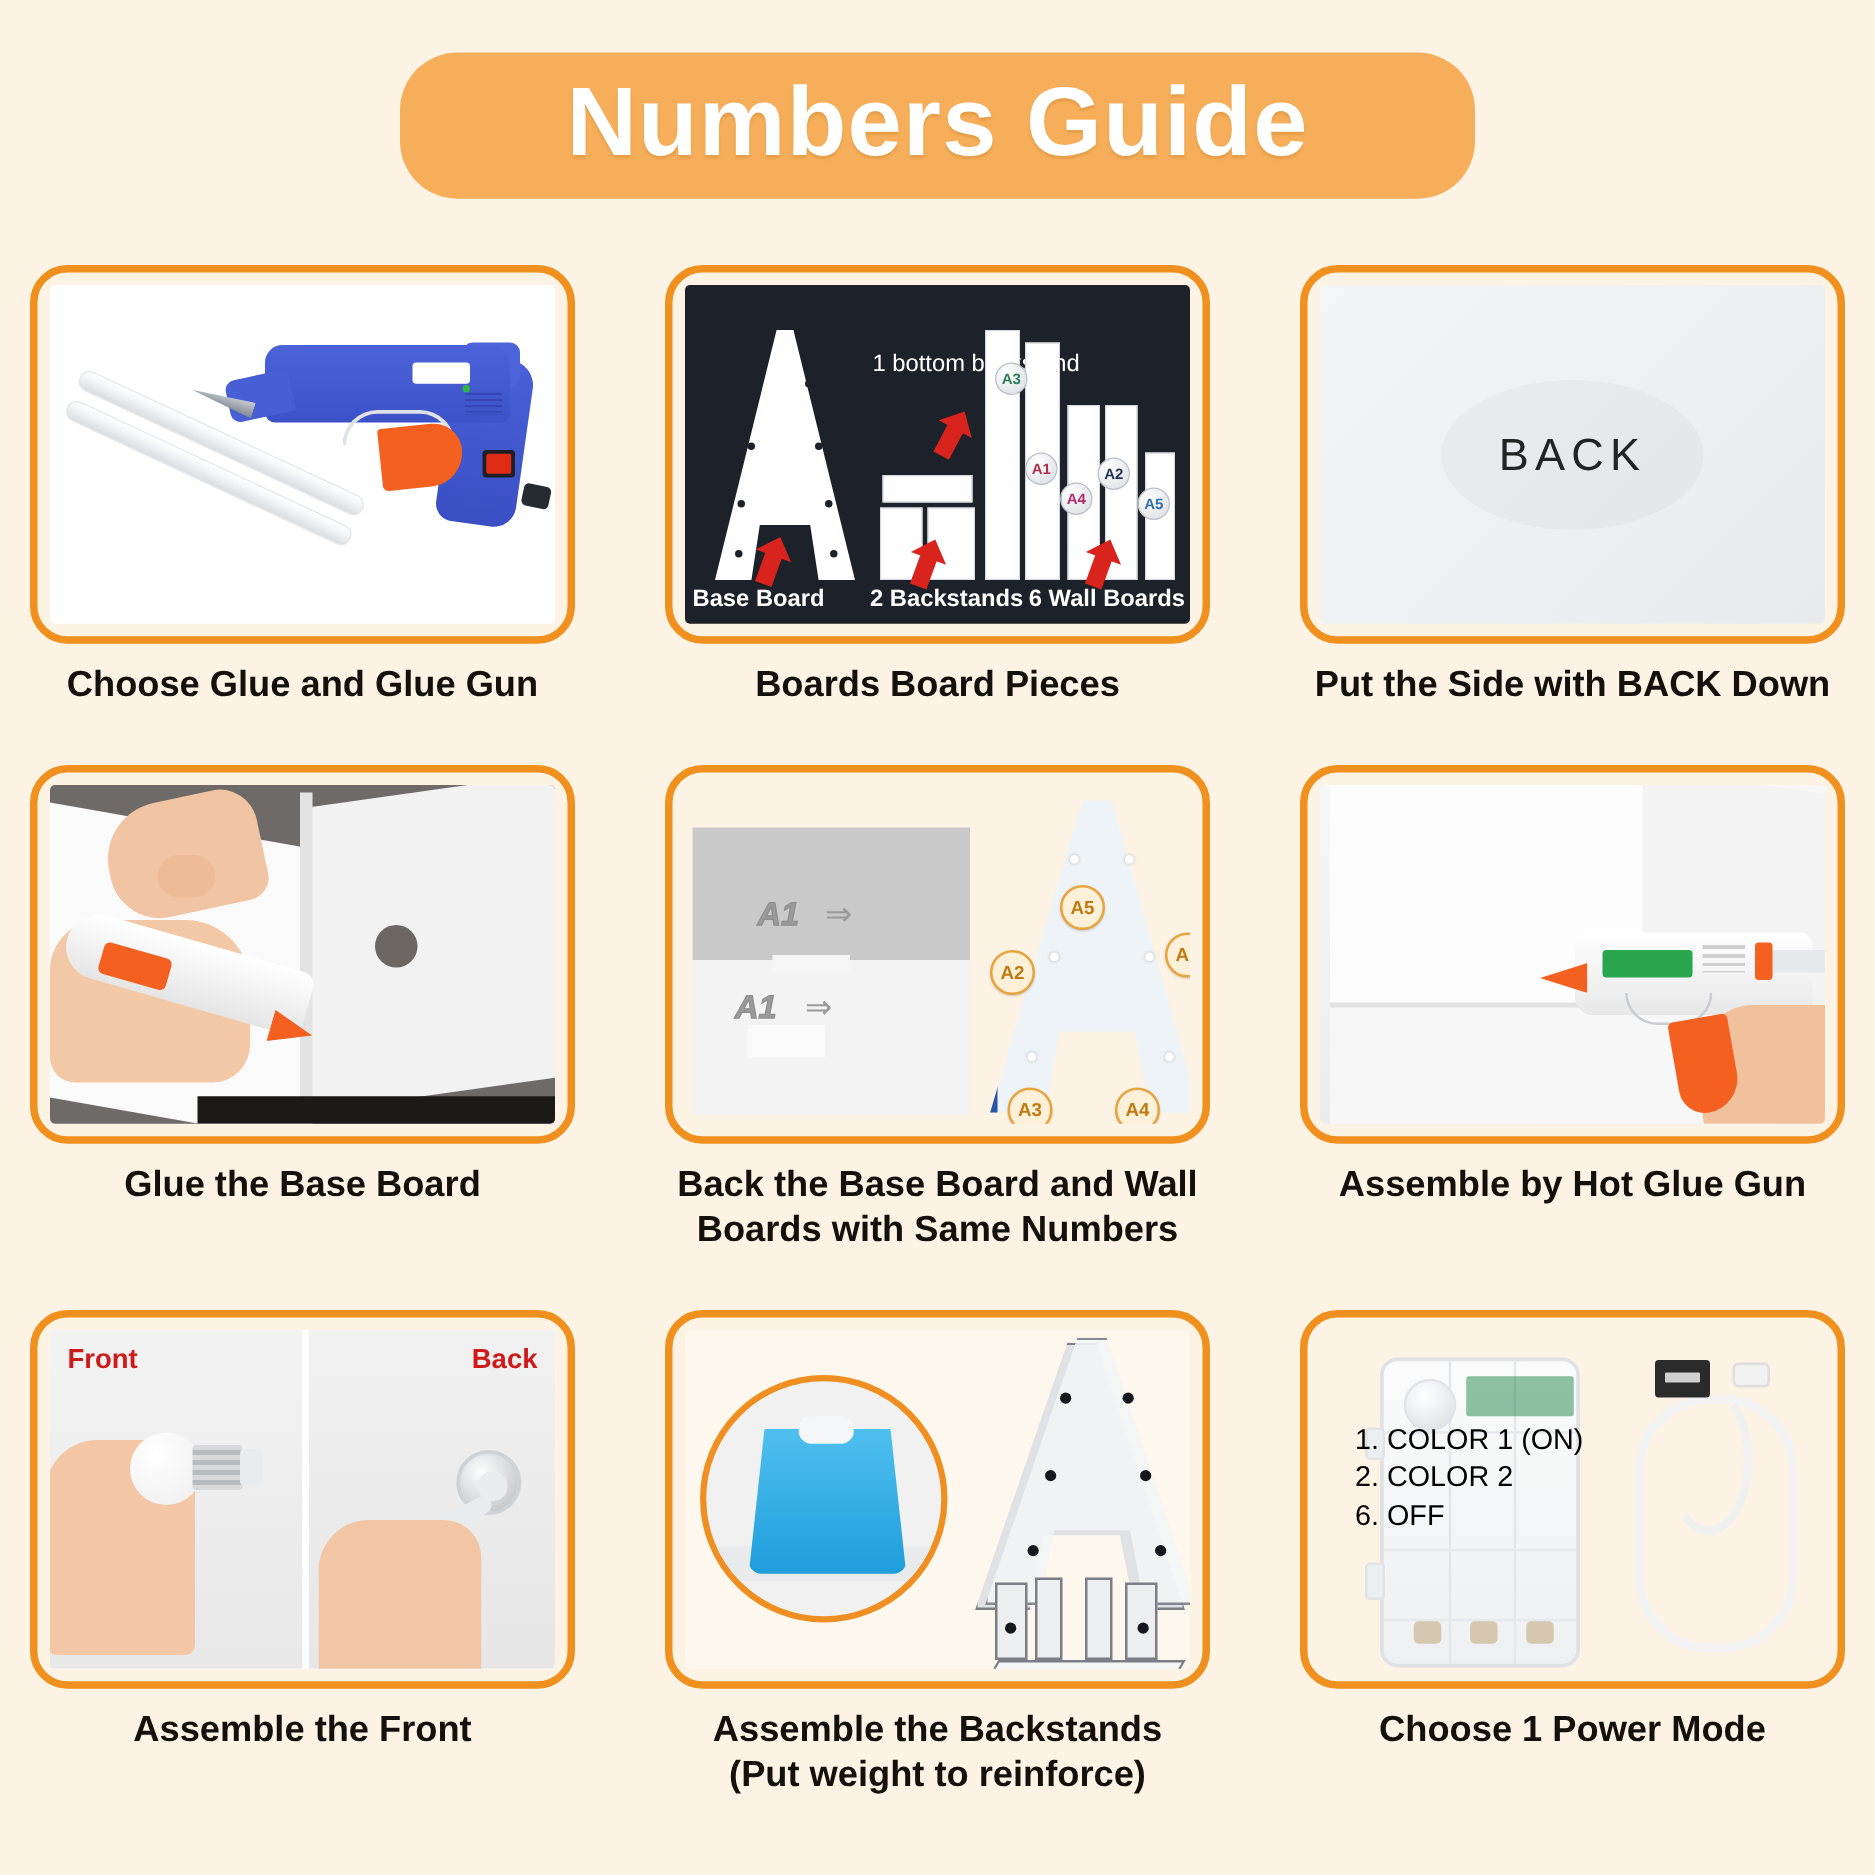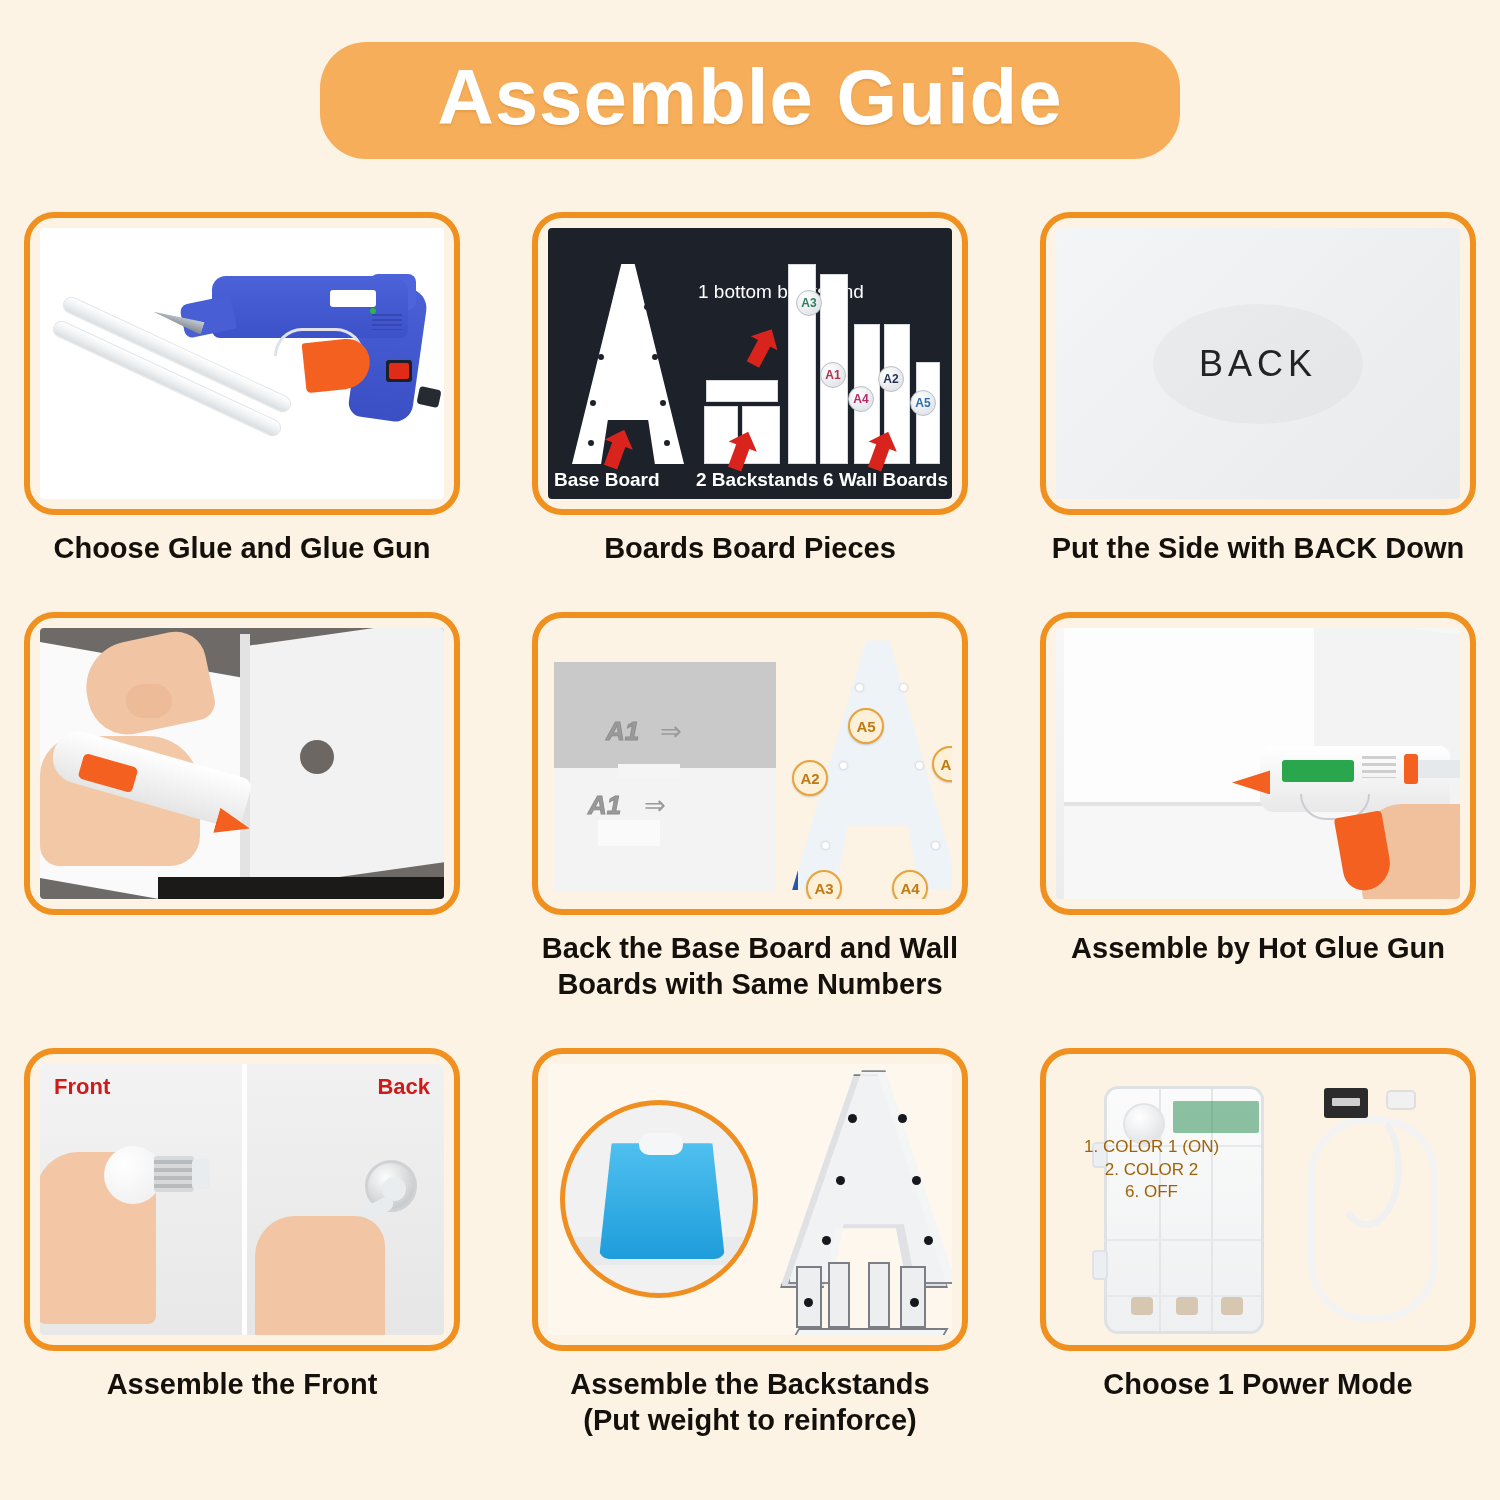--- a/index.html
+++ b/index.html
@@ -258,21 +258,21 @@
     position:absolute; left:48px; top:22px; width:160px; height:248px;
     background: linear-gradient(180deg,#fbfbfb,#eef0f1);
     border:3px solid #dfe2e4; border-radius: 14px;
     overflow:hidden;
   }
   .p9 .box .seamv { position:absolute; top:0; width:2px; height:100%; background:#e4e7e9;}
   .p9 .box .seamh { position:absolute; left:0; width:100%; height:2px; background:#e6e9eb;}
   .p9 .btn { position:absolute; left:16px; top:14px; width:42px; height:42px; border-radius:50%;
      background: radial-gradient(circle at 38% 32%,#ffffff,#d9dcdf); border:2px solid #e1e4e6;}
   .p9 .pcb { position:absolute; left:66px; top:12px; width:86px; height:32px; background:#2f8f58; opacity:.55; border-radius:2px;}
-  .p9 .modes { position:absolute; left:28px; top:72px; font-size:17px; line-height:1.32; color:#a16207; font-weight:500;text-align:center;}
+  .p9 .modes { position:absolute; left:28px; top:72px; font-size:23px; line-height:1.32; color:#000000; font-weight:500;}
   .p9 .cells { position:absolute; left:12px; bottom:12px; width:136px; height:26px; display:flex; justify-content:space-around; align-items:center;}
   .p9 .cells i { width:22px; height:18px; border-radius:4px; background:#cdb89b; opacity:.75;}
   .p9 .tabL1 { position:absolute; left:36px; top:78px; width:16px; height:26px; background:#eceff1; border:2px solid #e0e3e5; border-radius:4px;}
   .p9 .tabL2 { position:absolute; left:36px; top:186px; width:16px; height:30px; background:#eceff1; border:2px solid #e0e3e5; border-radius:4px;}
   .p9 .usb { position:absolute; left:268px; top:24px; width:44px; height:30px; background:#2b2b2b; border-radius:3px;}
   .p9 .usb i { position:absolute; left:8px; top:10px; width:28px; height:8px; background:#cfcfcf; border-radius:1px;}
   .p9 .usbshell { position:absolute; left:262px; top:18px; width:60px; height:44px; border:3px solid #f2f2f2; border-radius:8px; background:#f7f7f7; z-index:-1;}
   .p9 .plug { position:absolute; left:330px; top:26px; width:30px; height:20px; background:#f1f1f1; border:2px solid #dedede; border-radius:5px;}
   .p9 .cable {
     position:absolute; left:252px; top:52px; width:130px; height:206px;
@@ -285,21 +285,21 @@
     border:7px solid #f0f0f0; border-radius:50%; border-left-color:transparent; border-top-color:transparent;
   }
 </style>
 </head>
 <body>
 
 <div class="page">
 
   <div class="title-wrap">
     <div class="title-banner">
-      <div class="title-text">Assemble Guide</div>
+      <div class="title-text">Numbers Guide</div>
     </div>
   </div>
 
   <div class="grid">
 
     <div class="cell">
       <div class="card">
         <div class="card-inner p1">
           <div class="stick s1"></div>
           <div class="stick s2"></div>
@@ -392,20 +392,21 @@
           <div class="slot"></div>
           <div class="hand1"></div>
           <div class="finger1"></div>
           <div class="hand2"></div>
           <div class="wgun"></div>
           <div class="wgun-or"></div>
           <div class="wgun-tip"></div>
           <div class="table"></div>
         </div>
       </div>
+      <div class="caption">Glue the Base Board</div>
     </div>
 
     <div class="cell">
       <div class="card">
         <div class="card-inner p5">
           <div class="photo">
             <div class="pa" style="left:52px; top:54px;">A1</div>
             <div class="parrow" style="left:106px; top:54px;">⇒</div>
             <div class="tab1"></div>
             <div class="pa" style="left:34px; top:128px;">A1</div>

